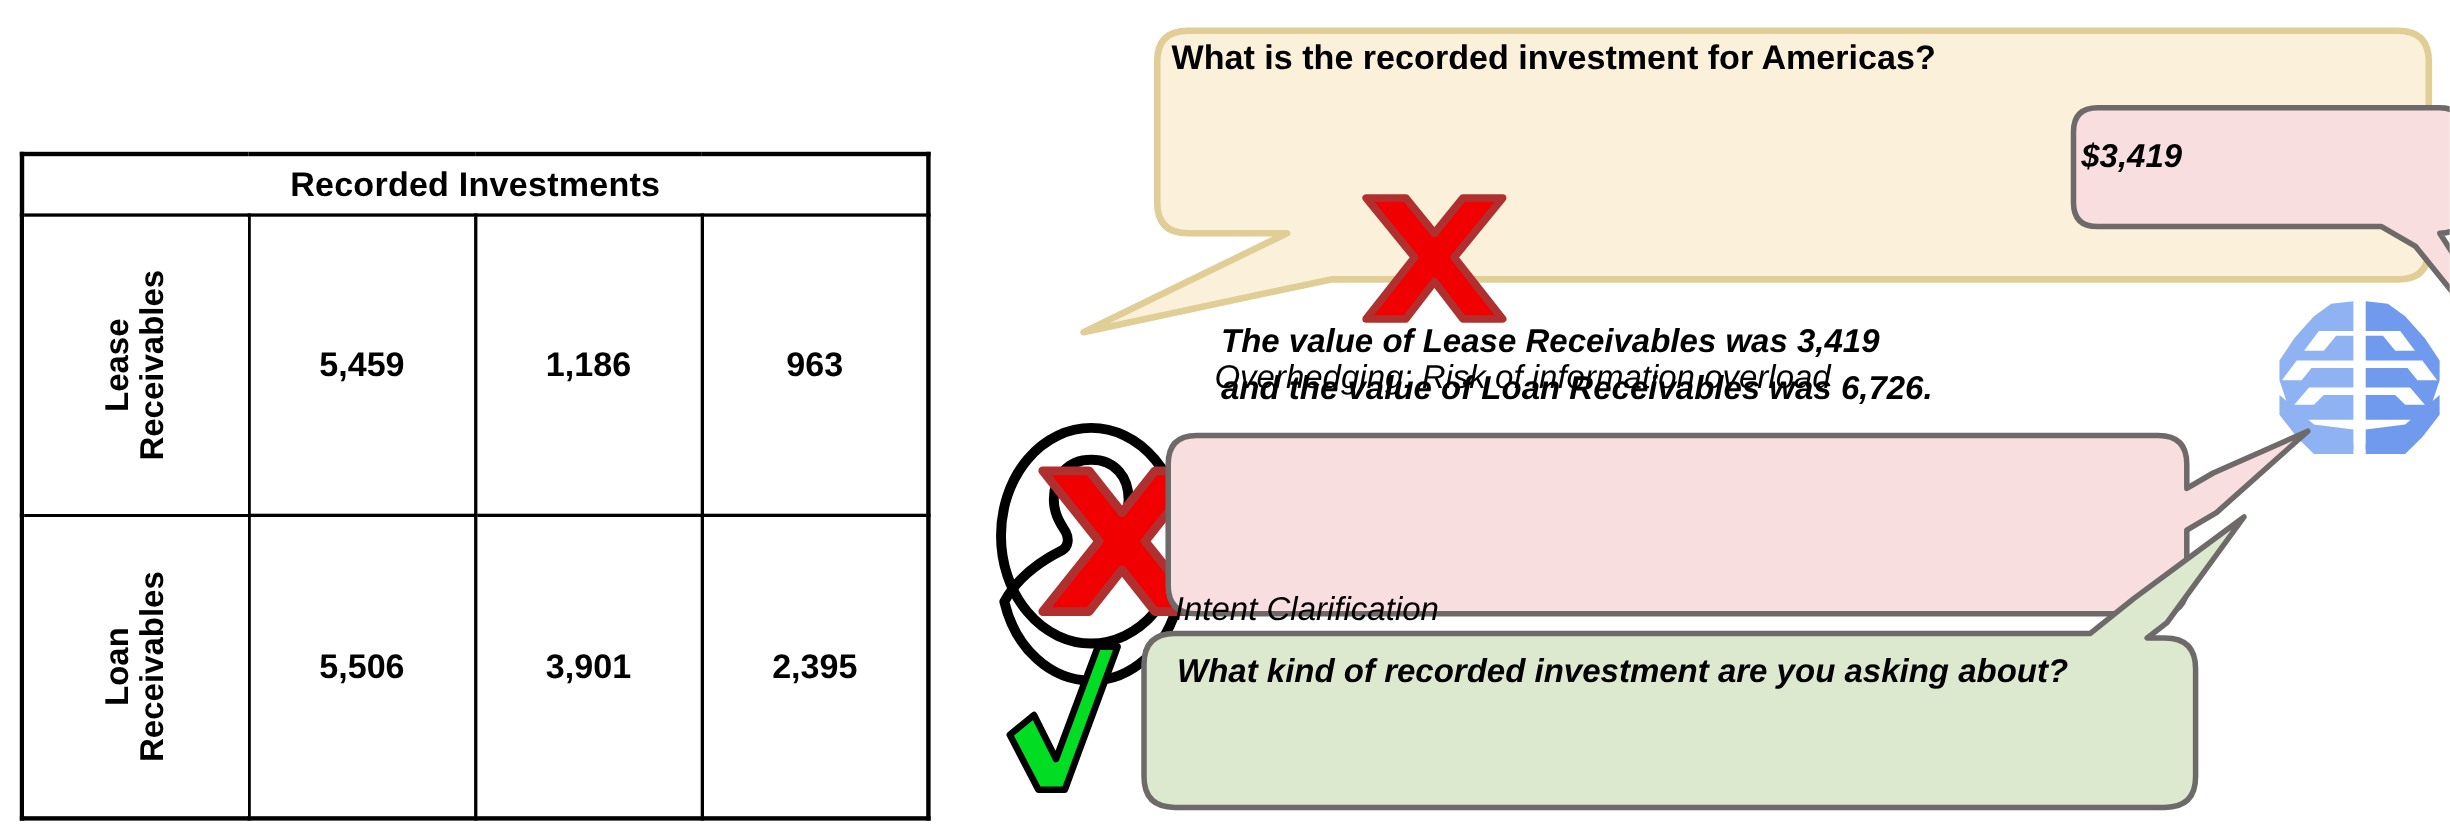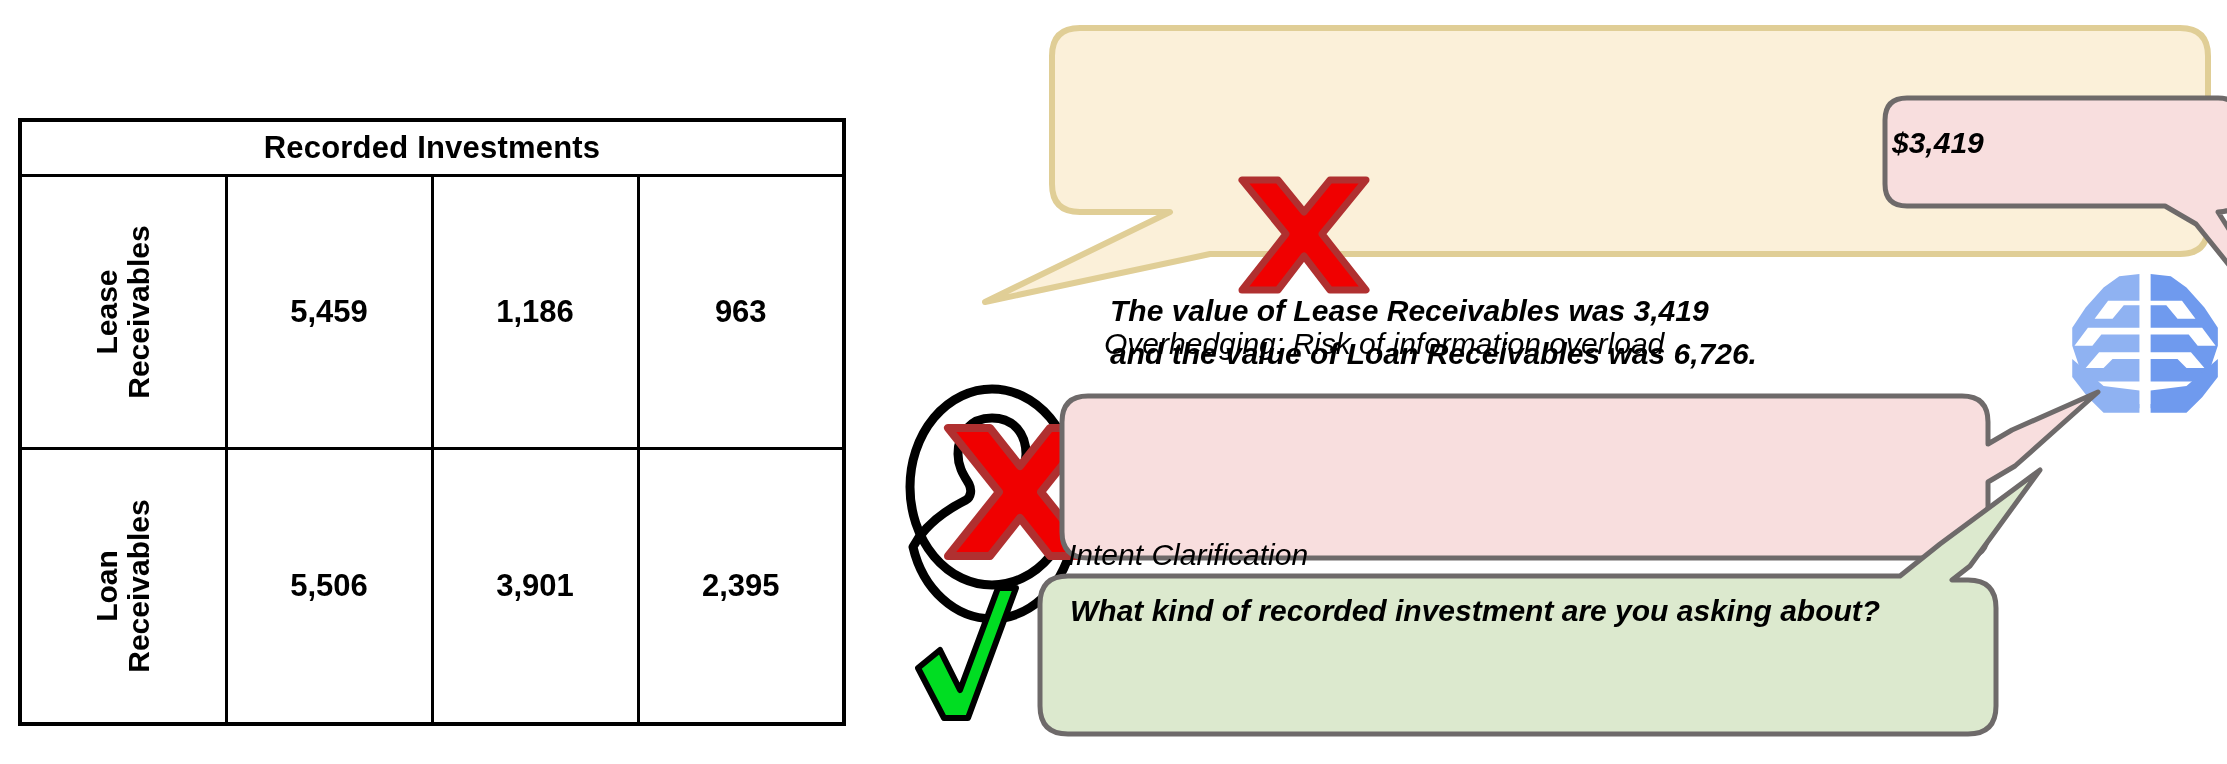--- a/index.html
+++ b/index.html
@@ -2,21 +2,21 @@
 <html><head>
 <meta charset="utf-8">
 <style>
   html,body{margin:0;padding:0;background:#ffffff;}
   body{width:2227px;height:764px;position:relative;overflow:hidden;
        font-family:"Liberation Sans","DejaVu Sans",sans-serif;}
 
   
   #table-panel{position:absolute;left:18px;top:118px;width:828px;height:608px;}
   table.ri{border-collapse:collapse;width:828px;height:608px;table-layout:fixed;
-           border:4px solid #000;}
+           border:4px solid #000;margin-top:20px;}
   table.ri td{border:3px solid #000;text-align:center;vertical-align:middle;
               color:#000;background:#fff;font-weight:bold;}
   td.title-cell{font-size:31px;height:50px;letter-spacing:.2px;}
   td.colhead{font-size:30px;height:48px;}
   td.corner{border-top:none;border-left:none;border-bottom:none;}
   td.rowlabel{width:92px;padding:0;position:relative;border-top:none;}
   .rot{position:absolute;left:50%;top:50%;
        transform:translate(-50%,-50%) rotate(-90deg);
        transform-origin:center center;white-space:nowrap;
        font-size:30px;font-weight:bold;line-height:1.06;text-align:center;}
@@ -153,20 +153,21 @@
     </g>
 
     <g>
       <path d="M160,604 Q160,576 188,576 L1020,576
                L1060,544 L1160,470 L1090,566 L1072,580 L1088,580
                Q1116,580 1116,608 L1116,706 Q1116,734 1088,734
                L188,734 Q160,734 160,706 Z" fill="#DCE9CE" stroke="#6E6A6A" stroke-width="5" stroke-linejoin="round"></path>
     </g>
   </svg>
 
+  <div class="bubble-text" id="q-text">What is the recorded investment for Americas?</div>
 
 
   <div class="bubble-text" id="ans1-text">$3,419</div>
 
   <div class="annot" id="lbl-overhedge">Overhedging: Risk of information overload</div>
 
   <div class="bubble-text" id="ans2-text" style="white-space:pre-line">The value of Lease Receivables was 3,419
 and the value of Loan Receivables was 6,726.</div>
 
   <div class="annot" id="lbl-intent">Intent Clarification</div>

